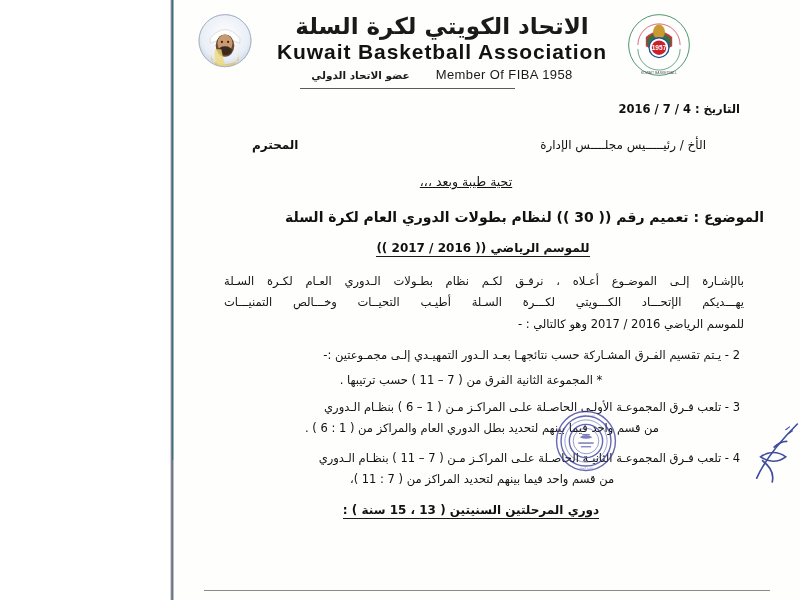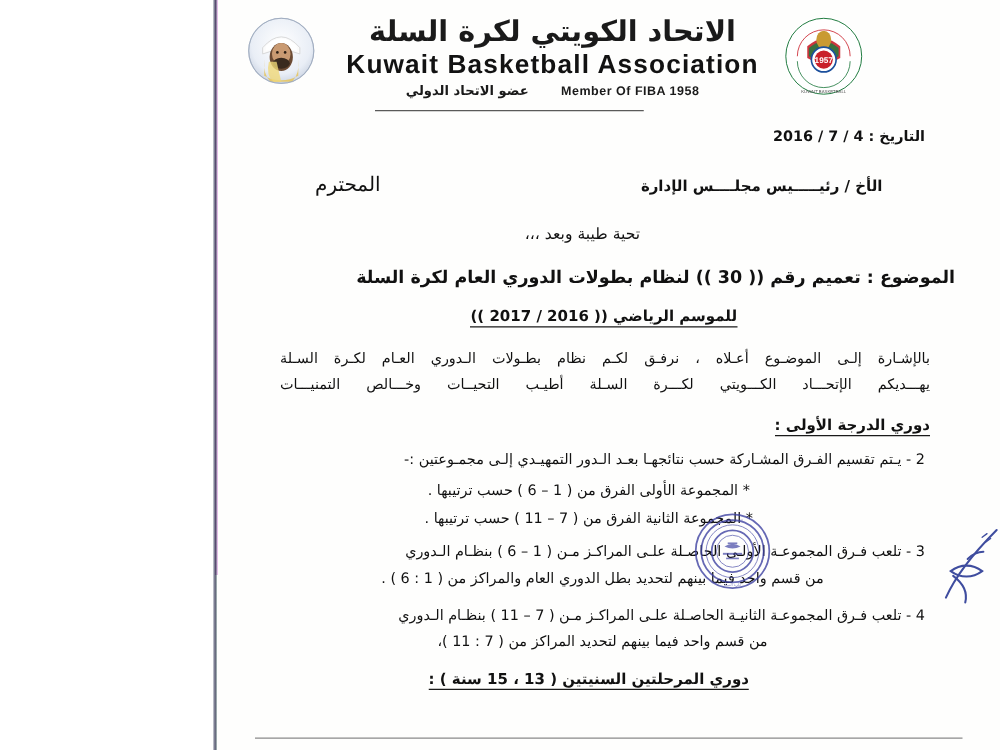--- a/index.html
+++ b/index.html
@@ -2,21 +2,21 @@
 <html lang="ar" dir="rtl"><head>
 <meta charset="utf-8">
 <style>
   html,body{margin:0;padding:0;}
   body{
     width:800px;height:600px;overflow:hidden;
     background:#ffffff;
     font-family:"DejaVu Sans","Liberation Sans",sans-serif;
   }
   #page{
-    position:relative;width:800px;height:460px;background:#a21caf;
+    position:relative;width:800px;height:460px;background:#14b8a6;
   }
   
   .scan-edge{
     position:absolute;top:0;left:0;width:172px;height:600px;
     background:#ffffff;
   }
   .scan-edge-line{
     position:absolute;top:0;left:170px;width:4px;height:600px;
     background:linear-gradient(to right,#ffffff 0%,#6c6f86 35%,#4e5168 60%,#9aa 85%,#fff 100%);
     opacity:.85;
@@ -45,21 +45,21 @@
     direction:ltr;font-family:"Liberation Sans",sans-serif;
     font-size:21px;font-weight:bold;color:#121212;
     letter-spacing:.9px;margin-top:2px;white-space:nowrap;
   }
   .sub-line{
     margin-top:3px;display:flex;justify-content:center;align-items:baseline;
     gap:26px;white-space:nowrap;
   }
   .en-sub{
     direction:ltr;font-family:"Liberation Sans",sans-serif;
-    font-size:10px;font-weight:bold;color:#1a1a1a;letter-spacing:.4px;
+    font-size:13px;font-weight:normal;color:#1a1a1a;letter-spacing:.4px;
   }
   .ar-sub{
     font-family:"DejaVu Sans",sans-serif;font-size:10.5px;
     font-weight:bold;color:#1a1a1a;letter-spacing:.5px;
   }
   .rule{
     position:absolute;top:88px;left:126px;width:215px;height:0;
     border-top:1.1px solid #5a5a5a;
   }
   
@@ -69,25 +69,25 @@
     font-family:"DejaVu Sans",sans-serif;color:#111;
   }
   .date-line{
     font-size:11.5px;font-weight:bold;margin-top:2px;text-align:right;
     padding-right:30px;letter-spacing:.2px;
   }
   .recipient-row{
     display:flex;justify-content:space-between;align-items:baseline;
     margin-top:22px;padding:0 64px 0 50px;
   }
-  .recipient{font-size:12px;font-weight:bold;letter-spacing:.3px;}
-  .honorific{font-size:16px;font-weight:normal;}
+  .recipient{font-size:12px;font-weight:normal;letter-spacing:.3px;}
+  .honorific{font-size:12px;font-weight:bold;}
   .greeting{
     margin-top:22px;text-align:center;font-size:12.5px;
-    padding-right:40px;letter-spacing:.4px;
+    padding-right:40px;letter-spacing:.4px;text-decoration:underline;
   }
   .subject{
     margin-top:20px;text-align:right;font-size:14px;font-weight:bold;
     padding-right:6px;letter-spacing:.1px;
   }
   .season{
     margin-top:16px;text-align:center;font-size:12px;font-weight:bold;
     padding-right:6px;
   }
   .season span{border-bottom:1.2px solid #1a1a1a;padding-bottom:1px;}
@@ -222,30 +222,27 @@
 
       <div class="subject">الموضوع : تعميم رقم (( 30 )) لنظام بطولات الدوري العام لكرة السلة</div>
 
       <div class="season">
         <span>للموسم الرياضي (( 2016 / 2017 ))</span>
       </div>
 
       <div class="para">
         <span class="ljust">بالإشـارة إلـى الموضـوع أعـلاه ، نرفـق لكـم نظام بطـولات الـدوري العـام لكـرة السـلة</span>
         <span class="ljust">يهـــديكم الإتحـــاد الكـــويتي لكـــرة السـلة أطيـب التحيــات وخـــالص التمنيـــات</span>
-      </div>
-
-      <div class="sec-head">
-        <span>دوري الدرجة الأولى :</span>
-      </div>
+        <span class="ljust last">للموسم الرياضي 2016 / 2017 وهو كالتالي : -</span>
+      </div>
+
 
 
       <div class="item single">2 -  يـتم تقسيم الفـرق المشـاركة حسب نتائجهـا بعـد الـدور التمهيـدي إلـى مجمـوعتين :-</div>
 
-      <div class="bullet">* المجموعة الأولى الفرق من ( 1  –  6 ) حسب ترتيبها .</div>
       <div class="bullet">* المجموعة الثانية الفرق من ( 7 – 11 ) حسب ترتيبها .</div>
 
       <div class="item single">3 -  تلعب فـرق المجموعـة الأولـى الحاصـلة علـى المراكـز مـن ( 1 – 6 ) بنظـام الـدوري</div>
       <div class="item-cont">من قسم واحد فيما بينهم لتحديد بطل الدوري العام والمراكز من ( 1 : 6 ) .</div>
 
       <div class="item single">4 -  تلعب فـرق المجموعـة الثانيـة الحاصـلة علـى المراكـز مـن ( 7 – 11 ) بنظـام الـدوري</div>
       <div class="item-cont">من قسم واحد فيما بينهم لتحديد المراكز من ( 7 : 11 )،</div>
 
       <div class="sec-head2">
         <span>دوري المرحلتين السنيتين ( 13 ، 15 سنة ) :</span>

